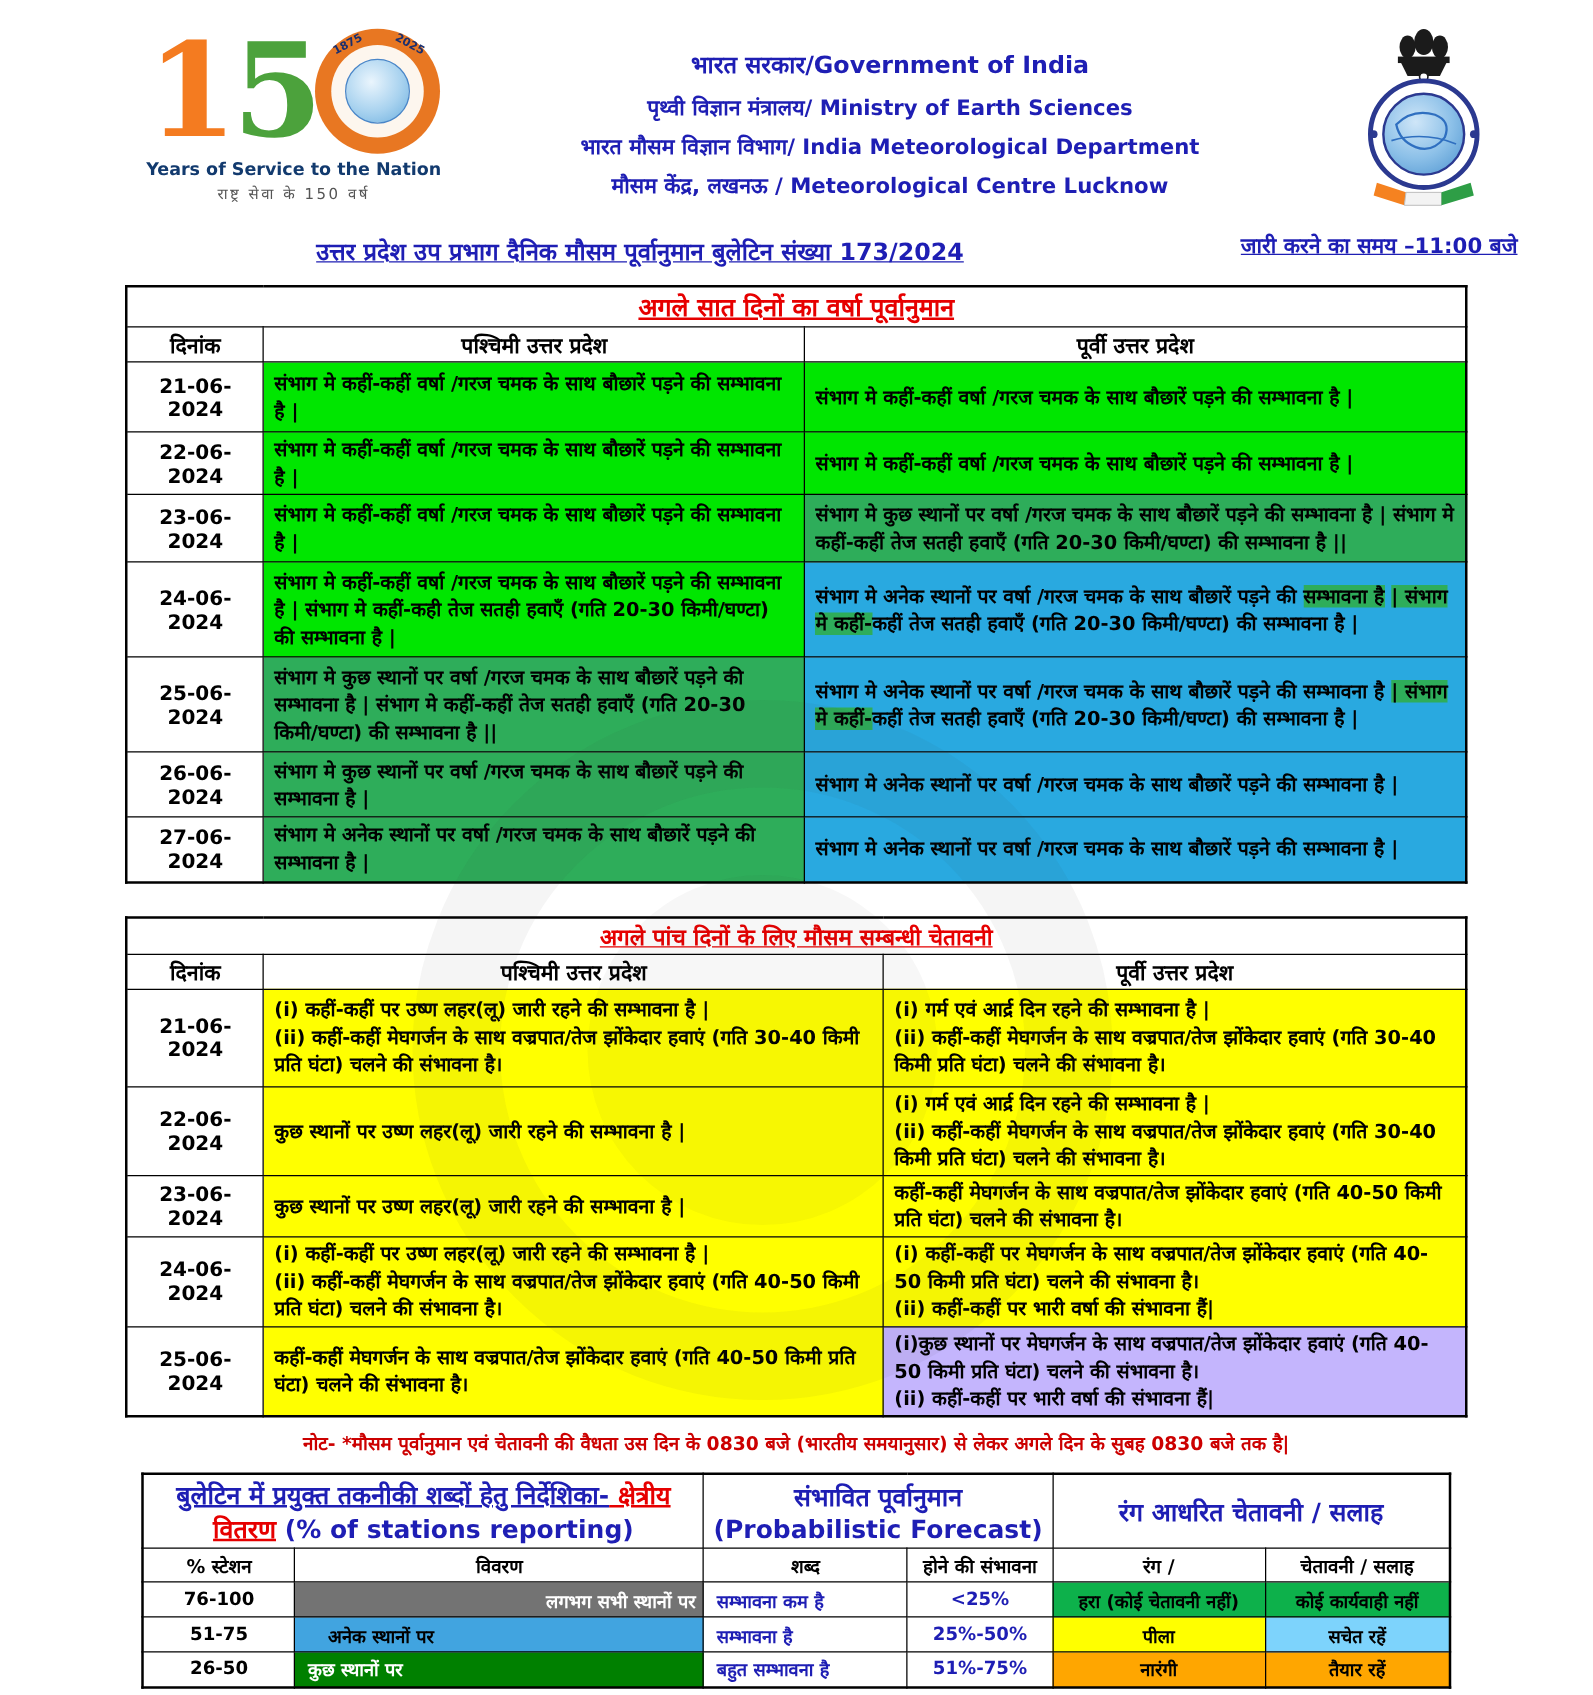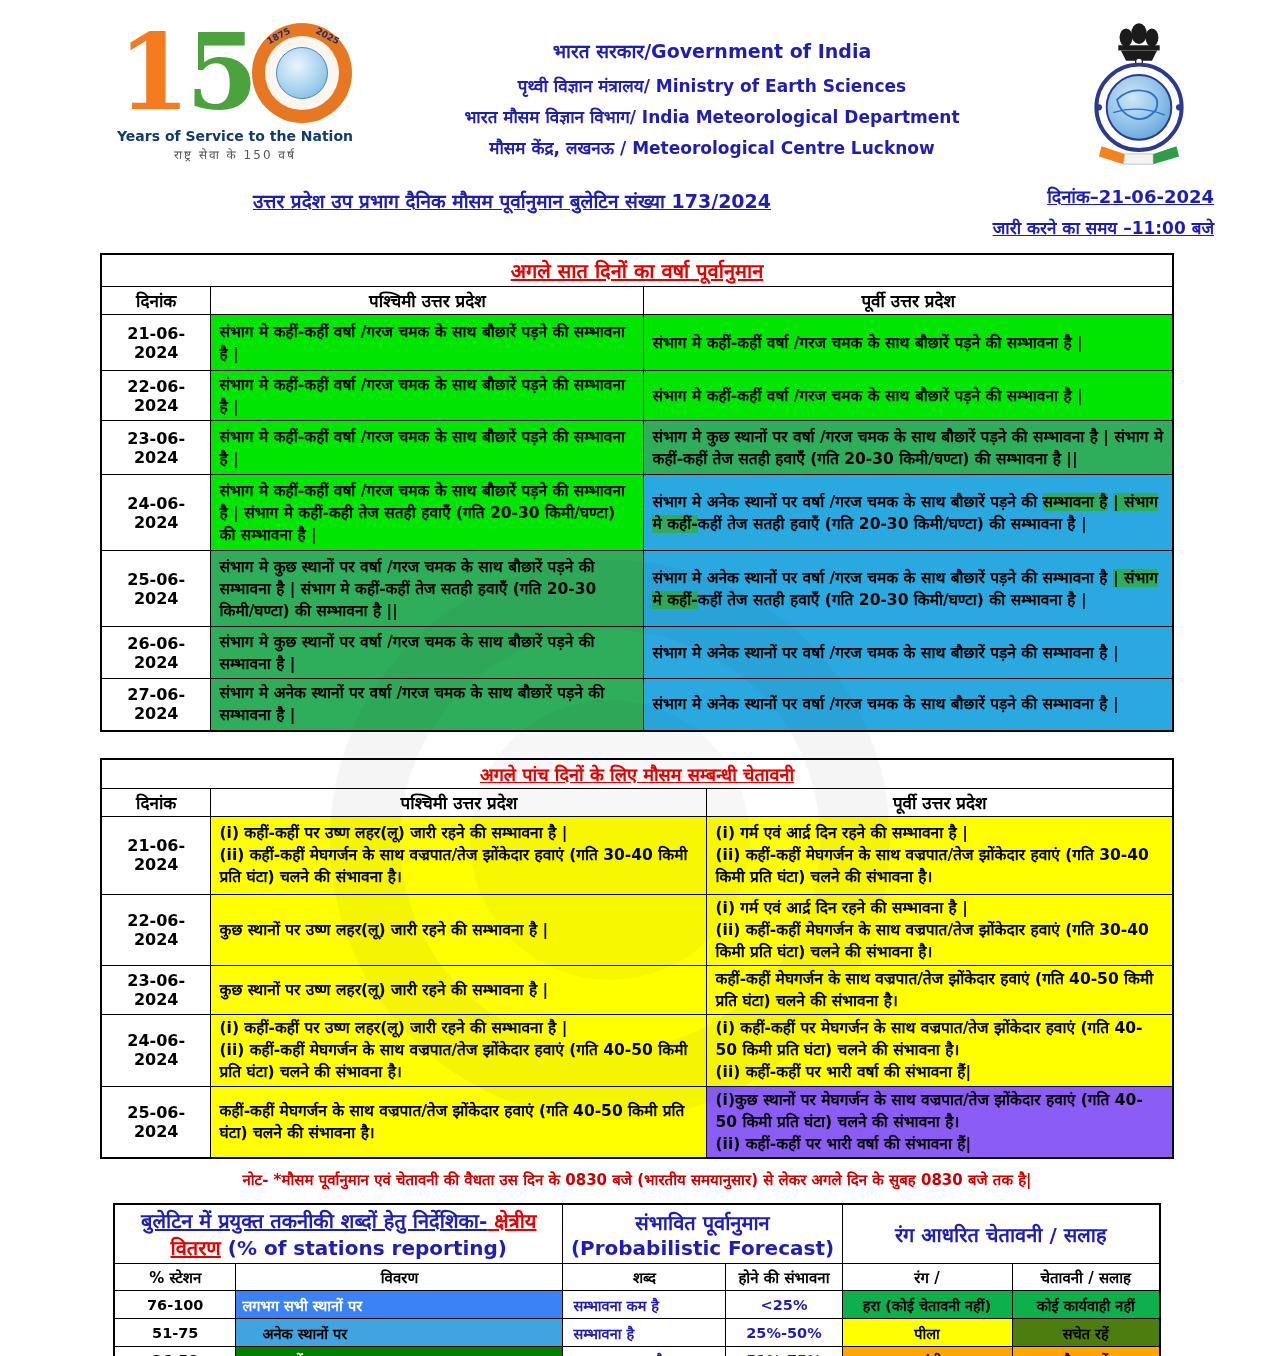--- a/index.html
+++ b/index.html
@@ -129,21 +129,20 @@
         <path d="M16,96 L34,102 L33,110 L14,104 Z" fill="#f58220"></path>
         <path d="M34,102 L56,102 L56,110 L33,110 Z" fill="#f3f3f3" stroke="#bbb" stroke-width=".6"></path>
         <path d="M56,102 L74,96 L76,104 L56,110 Z" fill="#2e9e46"></path>
       </svg>
     </div>
   </div>
 
   <div class="bulletin-row">
     <div class="bulletin-title">उत्तर प्रदेश उप प्रभाग दैनिक मौसम पूर्वानुमान बुलेटिन संख्या  173/2024</div>
     <div class="date-block">
-      <div class="dl">दिनांक–21-06-2024</div>
       <div class="tl">जारी करने का समय –11:00 बजे</div>
     </div>
   </div>
 
   <table class="doc" id="forecast">
     <colgroup>
         <col style="width:110px">
         <col style="width:433px">
         <col style="width:529px">
       </colgroup>
@@ -252,21 +251,21 @@
           <td class="cell-txt" style="background: rgb(255, 255, 0);">
             <div>(i) कहीं-कहीं  पर मेघगर्जन के साथ वज्रपात/तेज झोंकेदार हवाएं (गति 40-50 किमी प्रति घंटा) चलने की संभावना है।</div>
             <div>(ii) कहीं-कहीं पर भारी वर्षा की संभावना हैं|</div>
           </td>
         </tr>
         <tr>
           <td class="cell-date">25-06-2024</td>
           <td class="cell-txt" style="background: rgb(255, 255, 0);">
             <div>कहीं-कहीं  मेघगर्जन के साथ वज्रपात/तेज झोंकेदार हवाएं (गति 40-50 किमी प्रति घंटा) चलने की संभावना है।</div>
           </td>
-          <td class="cell-txt" style="background: #8b5cf6;">
+          <td class="cell-txt" style="background: #c4b5fd;">
             <div>(i)कुछ स्थानों पर मेघगर्जन के साथ वज्रपात/तेज झोंकेदार हवाएं (गति 40-50 किमी प्रति घंटा) चलने की संभावना है।</div>
             <div>(ii) कहीं-कहीं पर भारी वर्षा की संभावना हैं|</div>
           </td>
         </tr>
       </tbody>
   </table>
 
   <div class="note-line">नोट-  *मौसम पूर्वानुमान एवं चेतावनी की वैधता उस दिन के 0830 बजे (भारतीय समयानुसार) से लेकर अगले दिन के सुबह 0830 बजे तक है|</div>
 
   <table class="doc" id="legend">
@@ -289,33 +288,33 @@
           <th class="lg-sub">विवरण</th>
           <th class="lg-sub">शब्द</th>
           <th class="lg-sub">होने की संभावना</th>
           <th class="lg-sub">रंग /</th>
           <th class="lg-sub">चेतावनी / सलाह</th>
         </tr>
       </thead>
     <tbody id="legend-body">
         <tr>
           <td>76-100</td>
-          <td style="background: #3b82f6; color: rgb(255, 255, 255); text-align: left; padding-left: 6px;">लगभग सभी स्थानों पर</td>
+          <td style="background: #737373; color: rgb(255, 255, 255); text-align: right; padding-left: 6px;">लगभग सभी स्थानों पर</td>
           <td style="color: rgb(30, 30, 180); text-align: left; padding-left: 10px;">सम्भावना कम है</td>
           <td style="color: rgb(30, 30, 180);">&lt;25%</td>
           <td style="background: rgb(13, 177, 75);">हरा (कोई चेतावनी नहीं)</td>
           <td style="background: rgb(13, 177, 75);">कोई कार्यवाही नहीं</td>
         </tr>
         <tr>
           <td>51-75</td>
           <td style="background: rgb(65, 164, 224); text-align: left; padding-left: 26px;">अनेक स्थानों पर</td>
           <td style="color: rgb(30, 30, 180); text-align: left; padding-left: 10px;">सम्भावना है</td>
           <td style="color: rgb(30, 30, 180); margin-top: 44px;">25%-50%</td>
           <td style="background: rgb(255, 255, 0);">पीला</td>
-          <td style="background: #4d7c0f;">सचेत रहें</td>
+          <td style="background: #7dd3fc;">सचेत रहें</td>
         </tr>
         <tr>
           <td>26-50</td>
           <td style="background: rgb(0, 128, 0); color: rgb(255, 255, 255); text-align: left; padding-left: 10px;">कुछ स्थानों पर</td>
           <td style="color: rgb(30, 30, 180); text-align: left; padding-left: 10px;">बहुत सम्भावना है</td>
           <td style="color: rgb(30, 30, 180);">51%-75%</td>
           <td style="background: rgb(255, 166, 0);">नारंगी</td>
           <td style="background: rgb(255, 166, 0);">तैयार रहें</td>
         </tr>
       </tbody>

